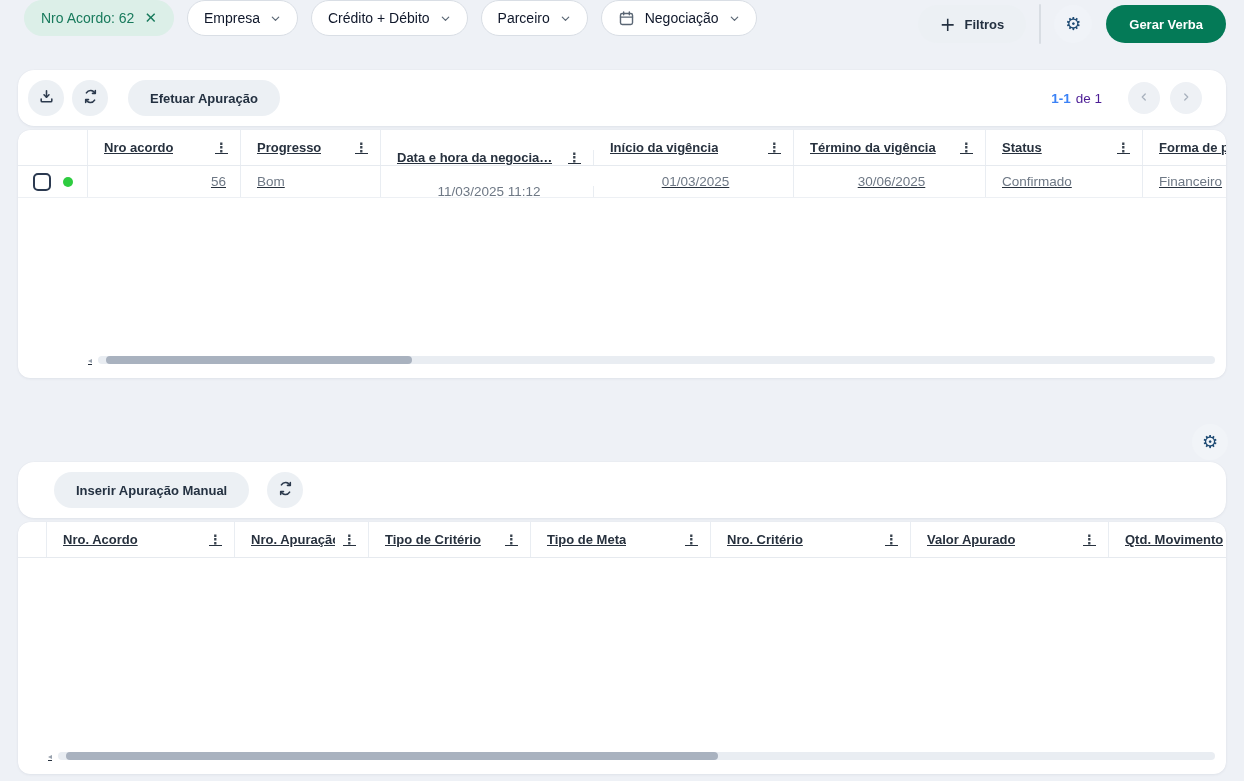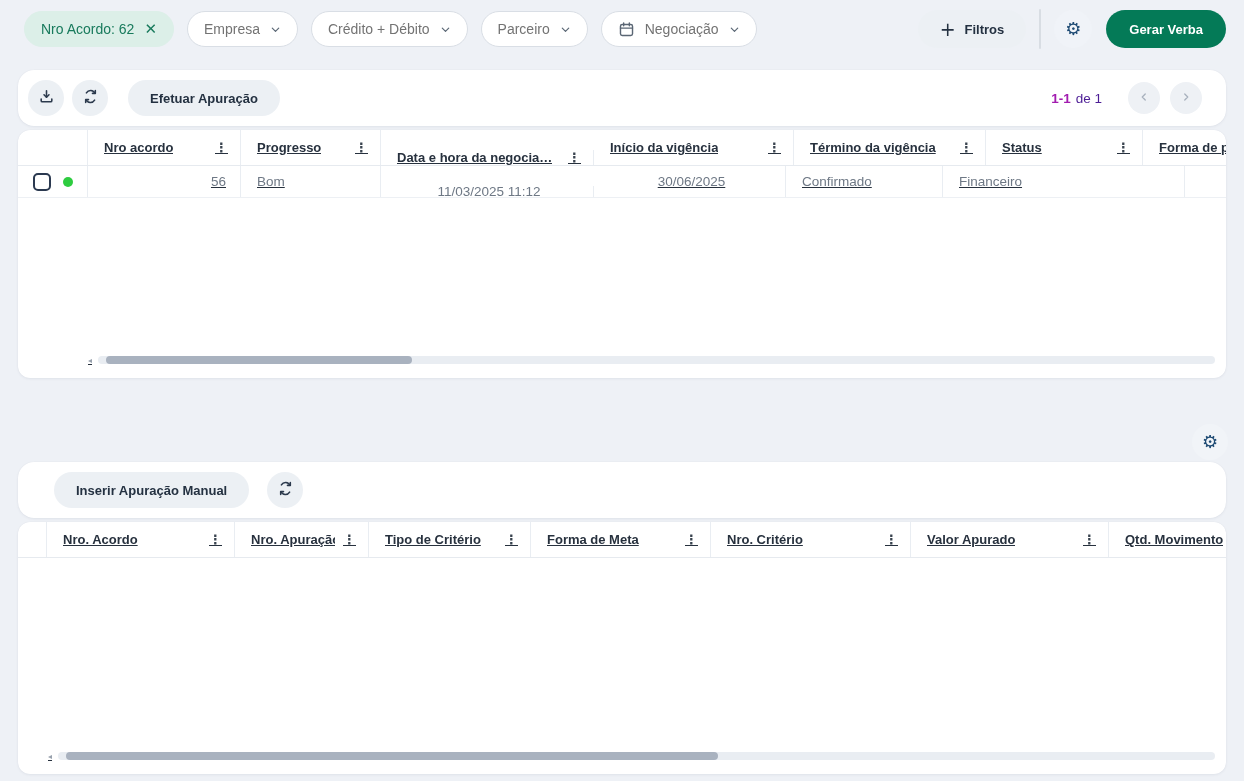--- a/index.html
+++ b/index.html
@@ -6,25 +6,25 @@
   html,body { margin:0; padding:0; }
   body {
     width:1244px; height:781px; overflow:hidden;
     background:#eef1f6;
     font-family:"Liberation Sans", sans-serif;
     color:#27313e;
   }
   .glyph { font-family:"DejaVu Sans", sans-serif; }
 
   
-  .filter-bar { display:flex; align-items:center; padding:10px 18px 10px 24px; height:58px; }
+  .filter-bar { display:flex; padding:0 18px 10px 24px; height:58px; }
   .chip {
     display:inline-flex; align-items:center; gap:10px; height:36px; padding:0 16px;
     border-radius:18px; background:#ffffff; border:1px solid #d9dee5;
-    font-size:14px; color:#737373; margin-right:13px; cursor:pointer; white-space:nowrap;
+    font-size:14px; color:#0f172a; margin-right:13px; cursor:pointer; white-space:nowrap;
     font-family:inherit;
   }
   .chip-active { background:#dcefe8; border:1px solid #dcefe8; color:#187a5c; }
   .chip-active .x { font-size:15px; font-weight:700; color:#187a5c; line-height:1; }
   .chev { display:flex; align-items:center; }
   .right-group { margin-left:auto; display:flex; align-items:center; }
   .pill {
     display:inline-flex; align-items:center; justify-content:center; height:38px; padding:0 22px;
     border-radius:19px; background:#ecf0f4; border:none; font-weight:700; font-size:13px;
     color:#243141; cursor:pointer; font-family:inherit; white-space:nowrap;
@@ -42,21 +42,21 @@
     box-shadow:0 1px 3px rgba(24,39,75,.06), 0 0 1px rgba(24,39,75,.08); }
   .toolbar { margin:12px 18px 0; height:56px; display:flex; align-items:center; padding:0 24px 0 10px;border-radius:16px; }
   .toolbar2 { margin-top:2px; padding-left:36px; }
   .icon-circle { width:36px; height:36px; border-radius:50%; background:#ecf0f4; border:none;
     display:flex; align-items:center; justify-content:center; cursor:pointer; flex:none; }
   .icon-circle + .icon-circle { margin-left:8px; }
   .toolbar .pill { height:36px; margin-left:20px; }
   .toolbar2 .pill { margin-left:0; margin-right:18px; }
 
   .pagination { margin-left:auto; display:flex; align-items:center; font-size:13.5px; }
-  .pg-range { font-weight:700; color:#a21caf; }
+  .pg-range { font-weight:700; color:#3b82f6; }
   .pg-of { color:#4c1d95; margin-left:5px; margin-right:16px; }
   .pg-btn { width:32px; height:32px; border-radius:50%; background:#eef1f5; border:none;
     display:flex; align-items:center; justify-content:center; margin-left:10px; cursor:pointer; }
 
   
   .grid-card { margin:4px 18px 0; display:flex; flex-direction:column; overflow:hidden;text-decoration:underline; }
   #grid1 { height:248px; }
   #grid2 { height:252px; }
   .hrow, .drow { display:flex; flex:none; }
   .hrow { height:36px; border-bottom:1px solid #e6eaef; }
@@ -237,20 +237,21 @@
   </div>
 
   <div class="drow t1row">
     <div class="cell selcell w0">
       <span class="checkbox"></span>
       <span class="dot"></span>
     </div>
     <div class="cell dcell num w1">56</div>
     <div class="cell dcell w2">Bom</div>
     <div class="cell dcell ctr w3">11/03/2025 11:12</div>
+    <div class="cell dcell ctr w4">01/03/2025</div>
     <div class="cell dcell ctr w5">30/06/2025</div>
     <div class="cell dcell w6">Confirmado</div>
     <div class="cell dcell w7">Financeiro</div>
   </div>
 
   <div class="gfill"></div>
 
   <div class="hscroll hs1">
     <span class="sarrow glyph">◂</span>
     <div class="track">
@@ -288,21 +289,21 @@
     </div>
     <div class="cell v2">
       <span class="hlabel">Nro. Apuração</span>
       <span class="menu glyph">⋮</span>
     </div>
     <div class="cell v3">
       <span class="hlabel">Tipo de Critério</span>
       <span class="menu glyph">⋮</span>
     </div>
     <div class="cell v4">
-      <span class="hlabel">Forma de Meta</span>
+      <span class="hlabel">Tipo de Meta</span>
       <span class="menu glyph">⋮</span>
     </div>
     <div class="cell v5">
       <span class="hlabel">Nro. Critério</span>
       <span class="menu glyph">⋮</span>
     </div>
     <div class="cell v6">
       <span class="hlabel">Valor Apurado</span>
       <span class="menu glyph">⋮</span>
     </div>

